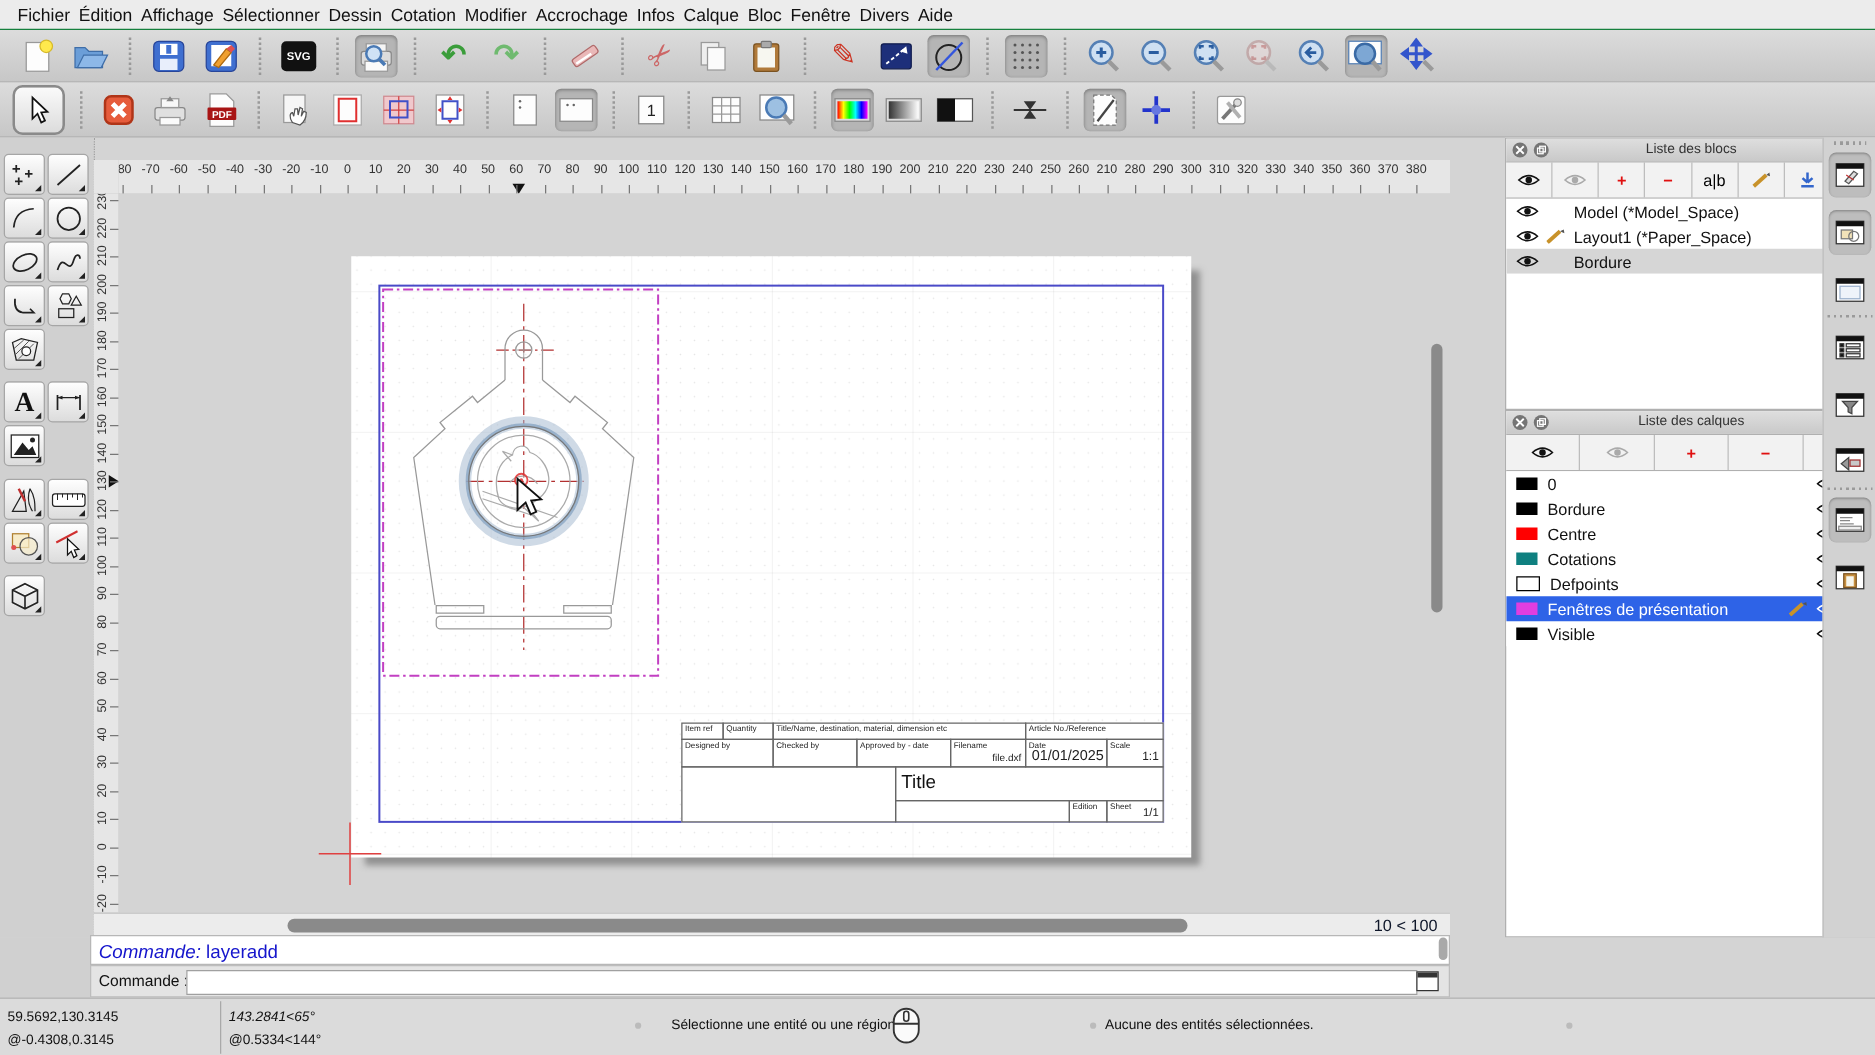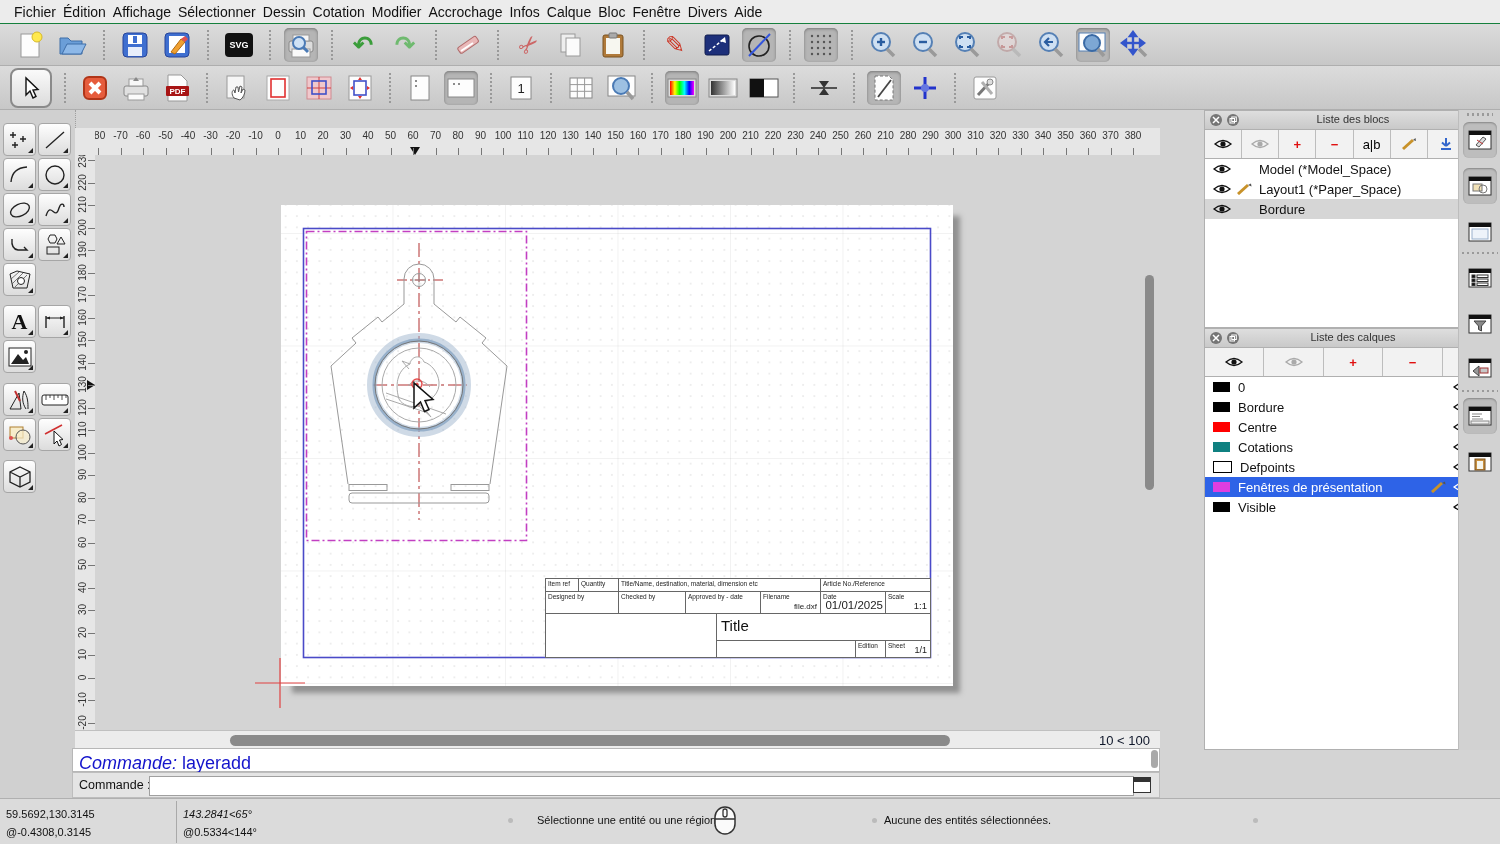--- a/index.html
+++ b/index.html
@@ -74,21 +74,21 @@
   .redplus{color:#e01010;font-size:22px;font-weight:bold;line-height:1;}
   .redminus{color:#e01010;font-size:22px;font-weight:bold;line-height:1;}
   
   .dock{position:absolute;left:1458px;top:110px;width:42px;height:640px;background:#d2d2d2;border-left:1px solid #bdbdbd;}
   .dots{position:absolute;left:8px;top:3px;width:26px;height:3px;background:repeating-linear-gradient(to right,#9a9a9a 0 2px,transparent 2px 5px);}
   .dkb{position:absolute;left:4px;width:34px;height:36px;border-radius:6px;display:flex;align-items:center;justify-content:center;}
   .dkb.active{background:#bdbdbd;box-shadow:inset 0 1px 2px rgba(0,0,0,.3);}
   .dsep{position:absolute;left:3px;width:36px;height:2px;background:repeating-linear-gradient(to right,#9a9a9a 0 2px,transparent 2px 5px);}
   
   .cmdhist{position:absolute;left:72px;top:748px;width:1088px;height:24px;background:#fff;border:1px solid #b7b7b7;box-sizing:border-box;}
-  .cmdhist .line{position:absolute;left:6px;top:4px;font-size:18px;color:#1414cc;}
+  .cmdhist .line{position:absolute;left:6px;top:4px;font-size:15px;color:#1414cc;}
   .cmdhist .line i{font-style:italic;}
   .histsb{position:absolute;right:1px;top:1px;width:7px;height:18px;background:#a9a9a9;border-radius:4px;}
   .cmdrow{position:absolute;left:72px;top:772px;width:1088px;height:26px;background:#e4e4e4;border:1px solid #bdbdbd;box-sizing:border-box;}
   .cmdlabel{position:absolute;left:6px;top:5px;font-size:12.5px;color:#111;}
   .cmdinput{position:absolute;left:76px;top:3px;width:975px;height:18px;border:1px solid #a0a0a0;background:#fff;font-size:12px;padding:0 4px;}
   .cmdicon{position:absolute;right:8px;top:4px;width:18px;height:16px;border:1.5px solid #333;background:#fff;box-sizing:border-box;}
   .cmdicon:before{content:"";position:absolute;left:0;right:0;top:0;height:4px;background:#333;}
   .belowleft{position:absolute;left:0;top:750px;width:72px;height:48px;background:#d0d0d0;}
   
   .statusbar{position:absolute;left:0;top:798px;width:1500px;height:46px;background:#dbdbdb;border-top:1px solid #b0b0b0;font-size:11px;color:#111;}

